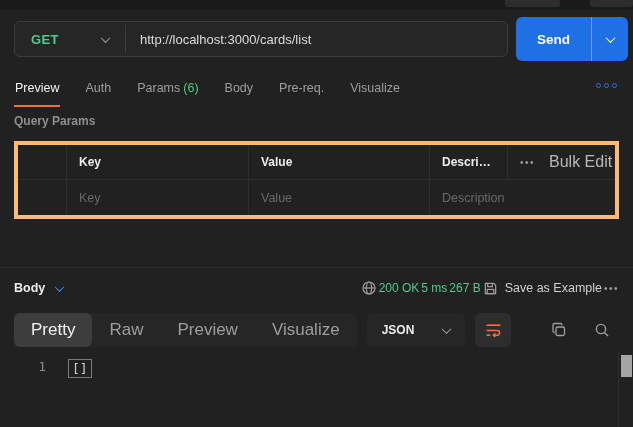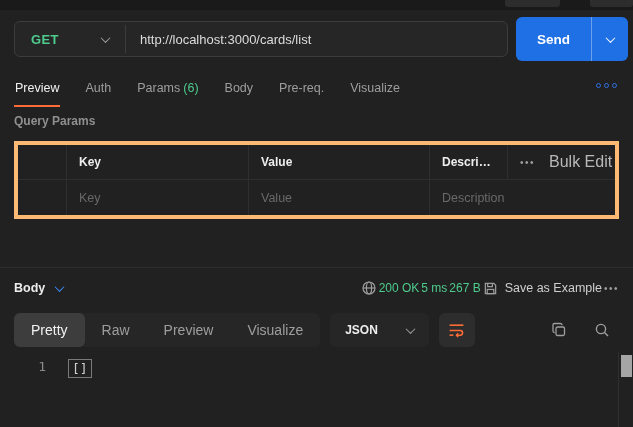--- a/index.html
+++ b/index.html
@@ -71,21 +71,21 @@
   .body-toggle { display:flex; align-items:center; gap:11px; cursor:pointer; }
   .body-label { color:#ededed; font-weight:bold; font-size:12.5px; }
   .meta-right { margin-left:auto; display:flex; align-items:center; gap:2px; }
   .stat { color:#4ecb8d; font-size:12px; white-space:nowrap; }
   .icon-gray { color:#9e9e9e; display:flex; align-items:center; cursor:pointer; }
   .save-example { display:flex; align-items:flex-start; gap:7px; color:#cfcfcf; font-size:12.5px; cursor:pointer; white-space:nowrap; }
 
   
   .toolbar { height:44px; display:flex; align-items:center; padding:0 14px; gap:10px; }
   .seg-group { display:flex; background:#262626; border-radius:6px; height:34px; align-items:stretch; }
-  .seg { display:flex; align-items:center; padding:0 17px; color:#9e9e9e; cursor:pointer; border-radius:6px; font-size:14px; }
+  .seg { display:flex; align-items:center; padding:0 17px; color:#9e9e9e; cursor:pointer; border-radius:6px; font-size:17px; }
   .seg.active { background:#3d3d3d; color:#f2f2f2; }
   .json-dd { display:flex; align-items:center; gap:29px; background:#262626; border-radius:6px; height:34px; padding:0 15px; cursor:pointer; }
   .json-label { color:#ededed; font-weight:bold; font-size:12px; }
   .wrap-btn { width:36px; height:34px; background:#2d2d2d; border-radius:6px; display:flex; align-items:center; justify-content:center; cursor:pointer; color:#ff6c37; }
   .toolbar-right { margin-left:auto; display:flex; align-items:center; gap:27px; padding-right:9px; }
 
   
   .code-area { flex:1 1 auto; position:relative; font-family:"DejaVu Sans Mono", monospace; font-size:13px; }
   .code-line { display:flex; align-items:flex-start; padding-top:7px; }
   .gutter { width:46px; text-align:right; color:#8a8a8a; flex:0 0 auto; }

